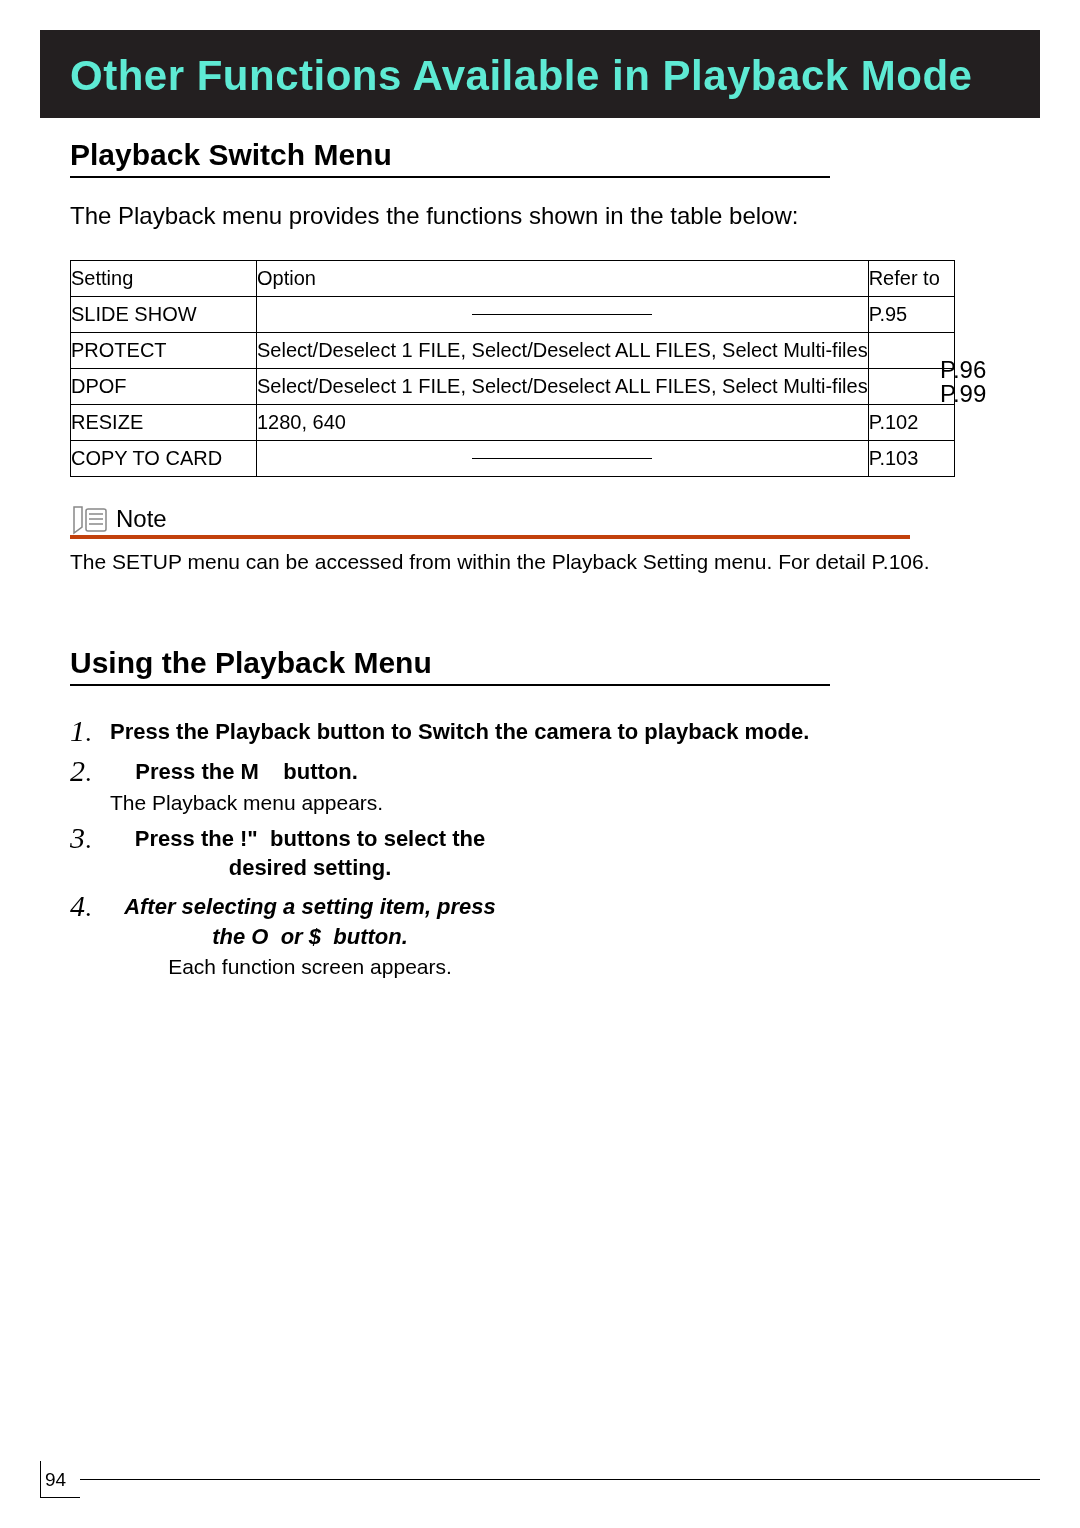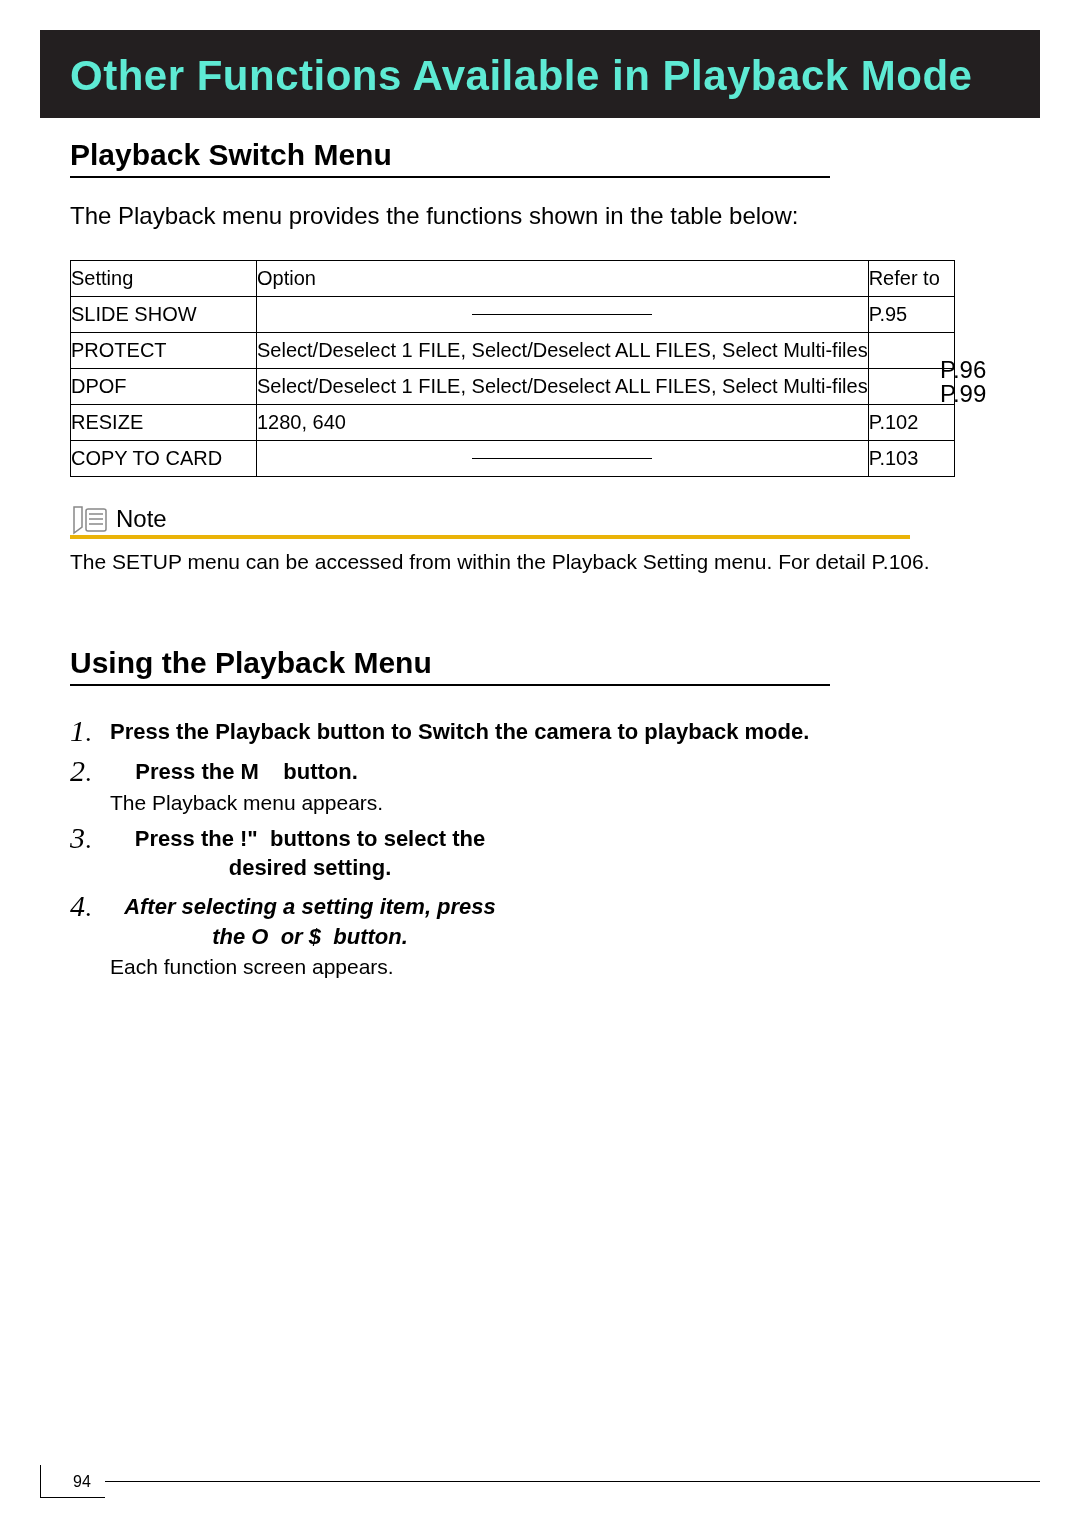--- a/index.html
+++ b/index.html
@@ -79,21 +79,21 @@
   }
   .ref-96 { top: 356px; left: 940px; }
   .ref-99 { top: 380px; left: 940px; }
 
   .note-block {
     margin: 28px 0 0 30px;
   }
   .note-header {
     display: flex;
     align-items: flex-end;
-    border-bottom: 4px solid #eab308;
+    border-bottom: 4px solid #c2410c;
     width: 840px;
   }
   .note-icon {
     width: 40px;
     height: 30px;
     margin-right: 6px;
     flex-shrink: 0;
   }
   .note-label {
     font-size: 24px;
@@ -131,39 +131,40 @@
   }
   .step-title {
     font-weight: bold;
     font-size: 22px;
     line-height: 1.35;
     text-align: center;
   }
   .step-sub {
     font-size: 21px;
     margin-top: 4px;
+    text-align: center;
   }
   .glyph {
     font-family: Arial, sans-serif;
   }
 
   .page-footer {
     position: absolute;
     bottom: 30px;
     left: 40px;
     display: flex;
     align-items: center;
     width: 1000px;
   }
   .page-number-box {
     border: 1px solid #000;
     border-right: none;
     border-top: none;
-    padding: 8px 14px 6px 32px;
-    font-size: 16px;
+    padding: 8px 14px 6px 4px;
+    font-size: 19px;
   }
   .footer-line {
     flex: 1;
     border-top: 1px solid #000;
   }
 </style>
 </head>
 <body>
 
 <div class="page">

